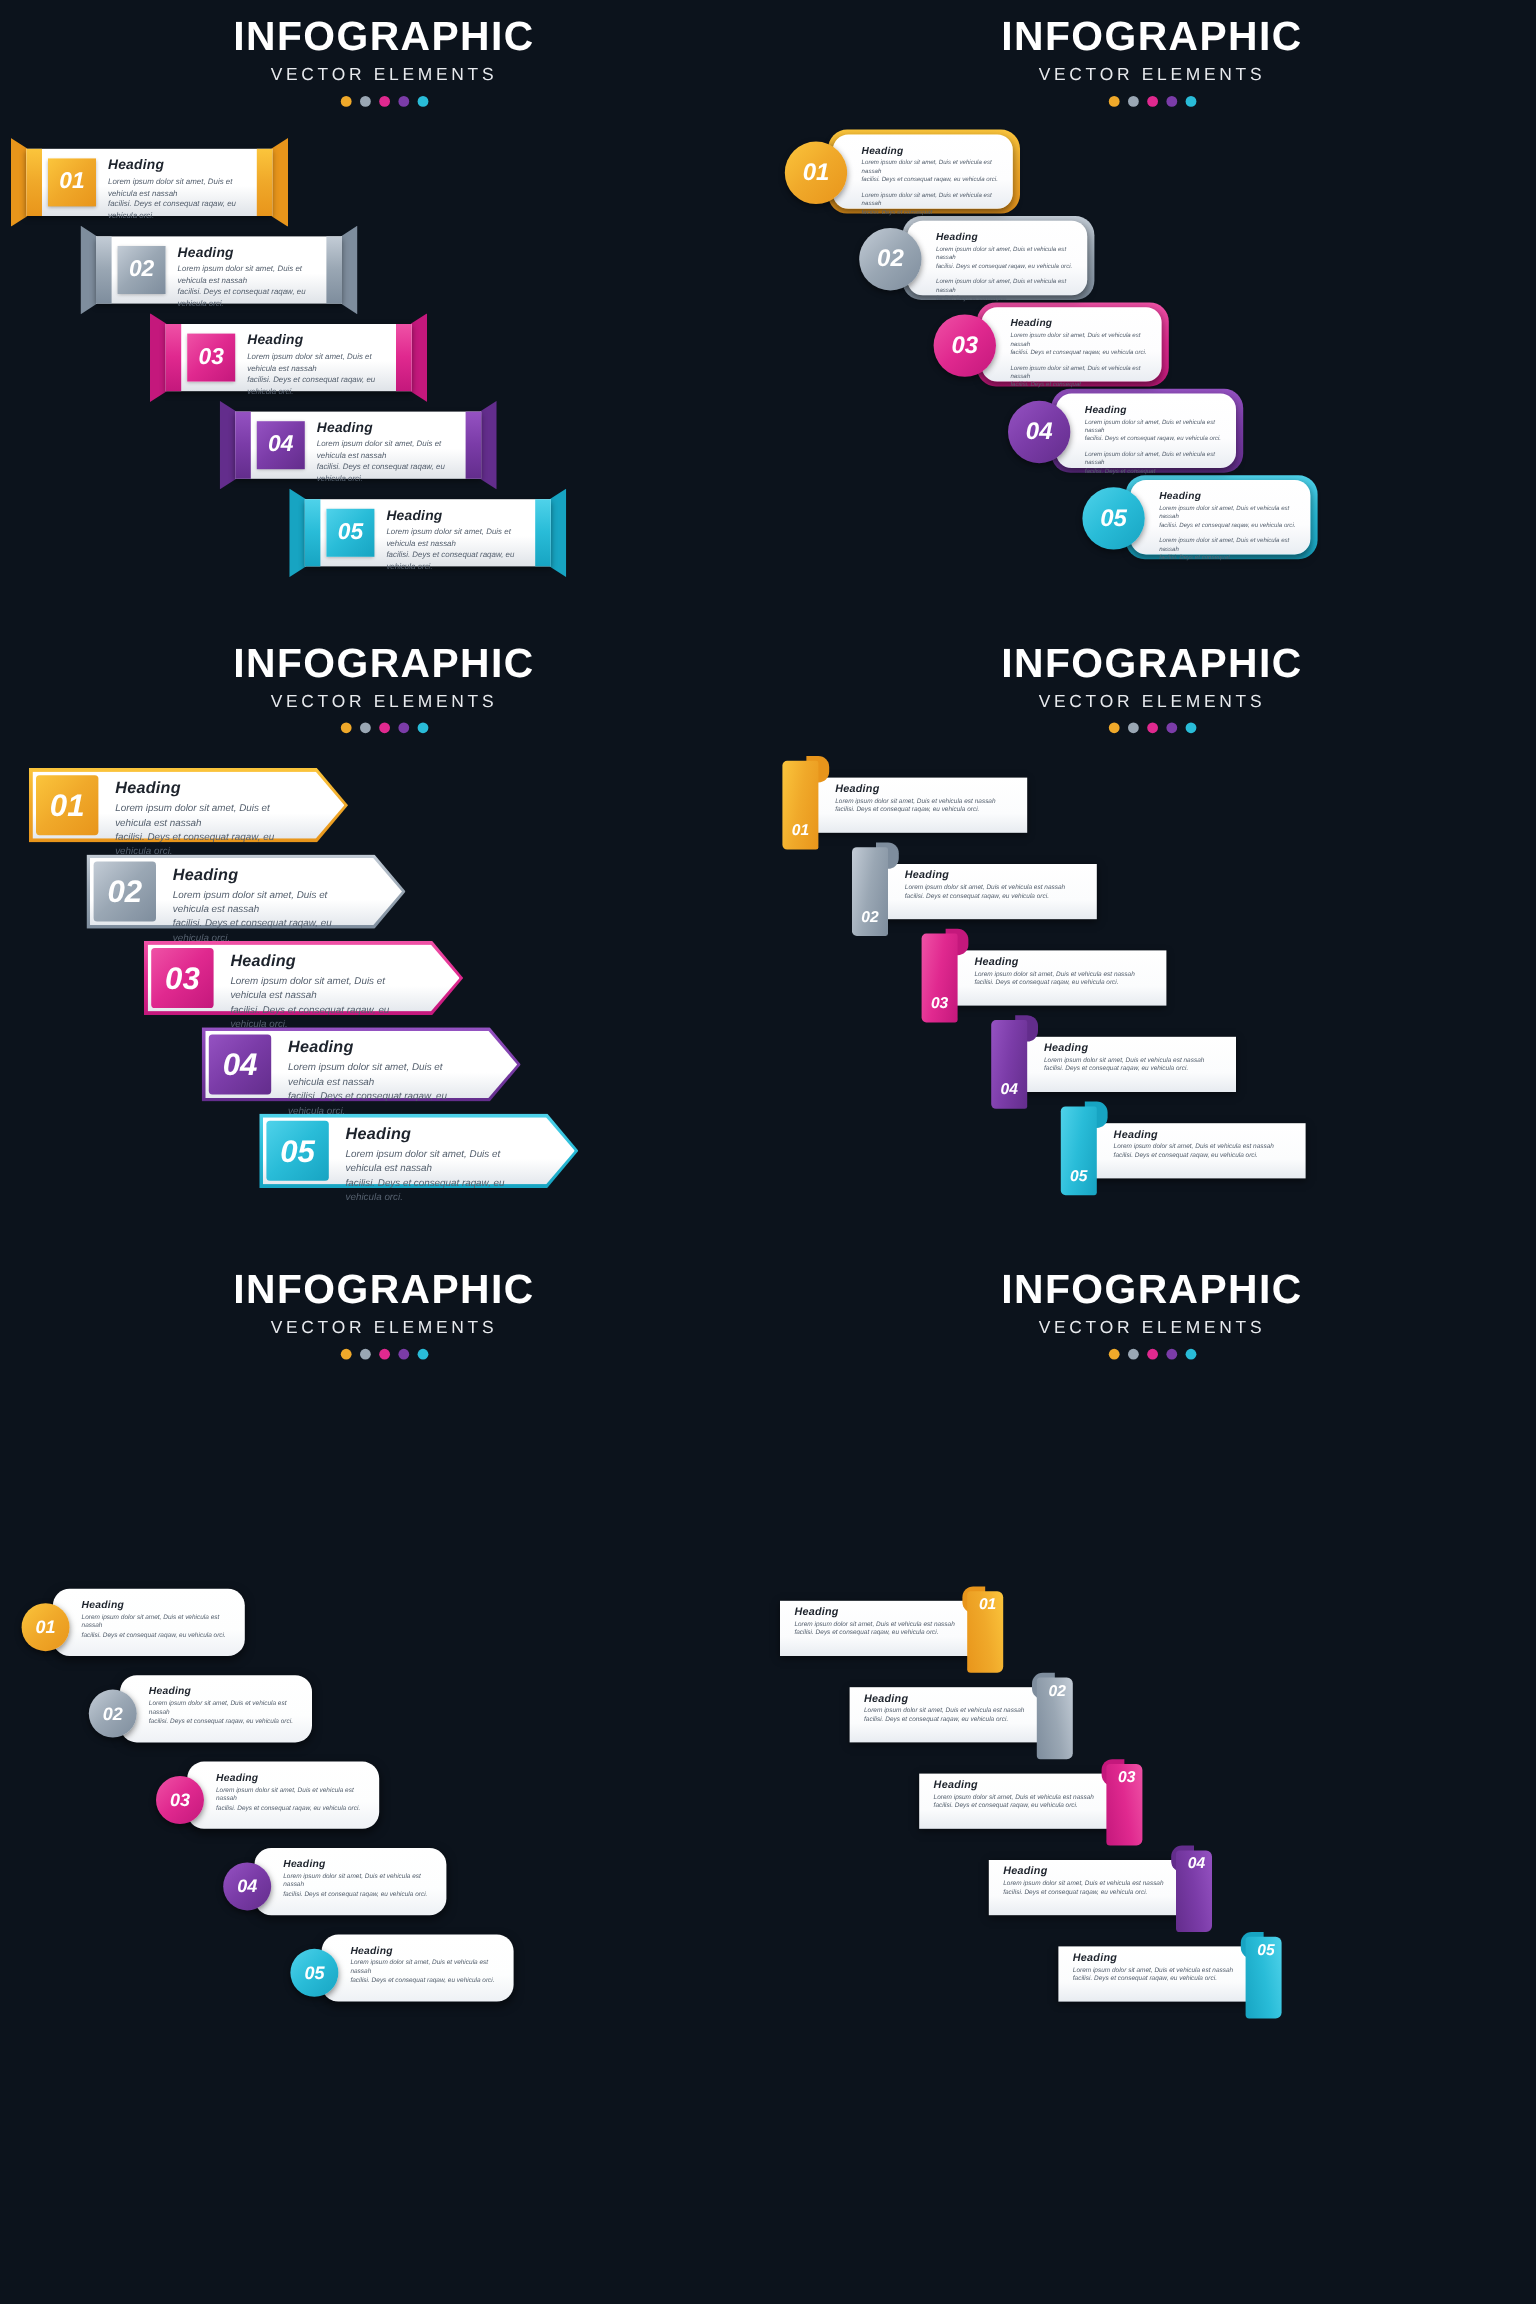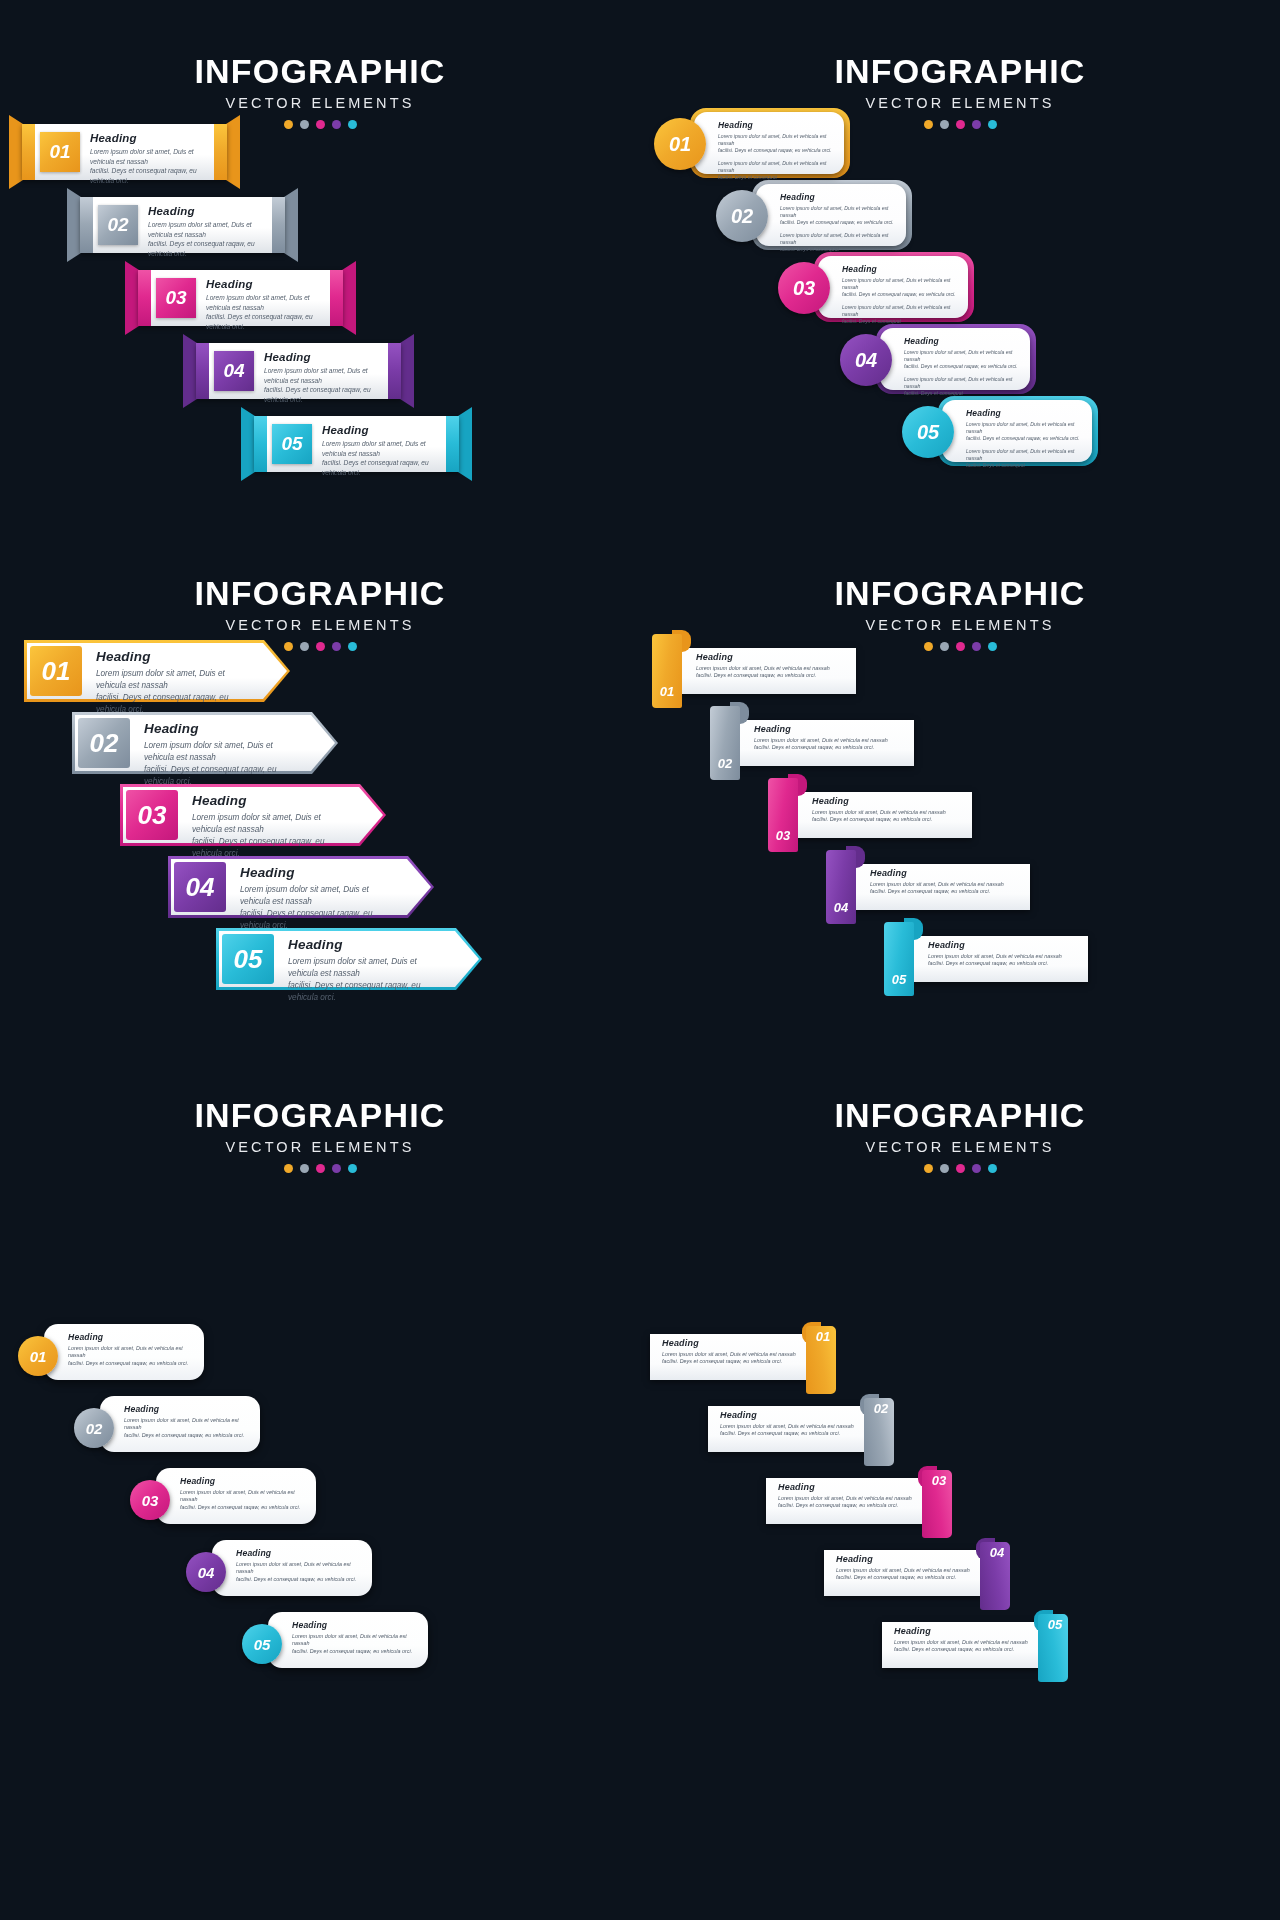--- a/index.html
+++ b/index.html
@@ -15,21 +15,21 @@
     display:grid;
     grid-template-columns:640px 640px;
     grid-template-rows:522px 522px 876px;
   }
   .panel { position:relative; }
 
   
   .title-block { text-align:center; padding-top:14px; }
   .title-main {
     font-size:34px; font-weight:bold; color:#ffffff;
-    letter-spacing:1.2px; line-height:1.05;margin-top:40px;
+    letter-spacing:1.2px; line-height:1.05;
   }
   .title-sub {
     font-size:14.5px; color:#e8eaee; letter-spacing:3.1px;
     margin-top:5px; font-weight:400;
   }
   .dots { margin-top:9px; display:flex; justify-content:center; gap:7px; }
   .dot { width:9px; height:9px; border-radius:50%; }
 
   
   .h-title {

